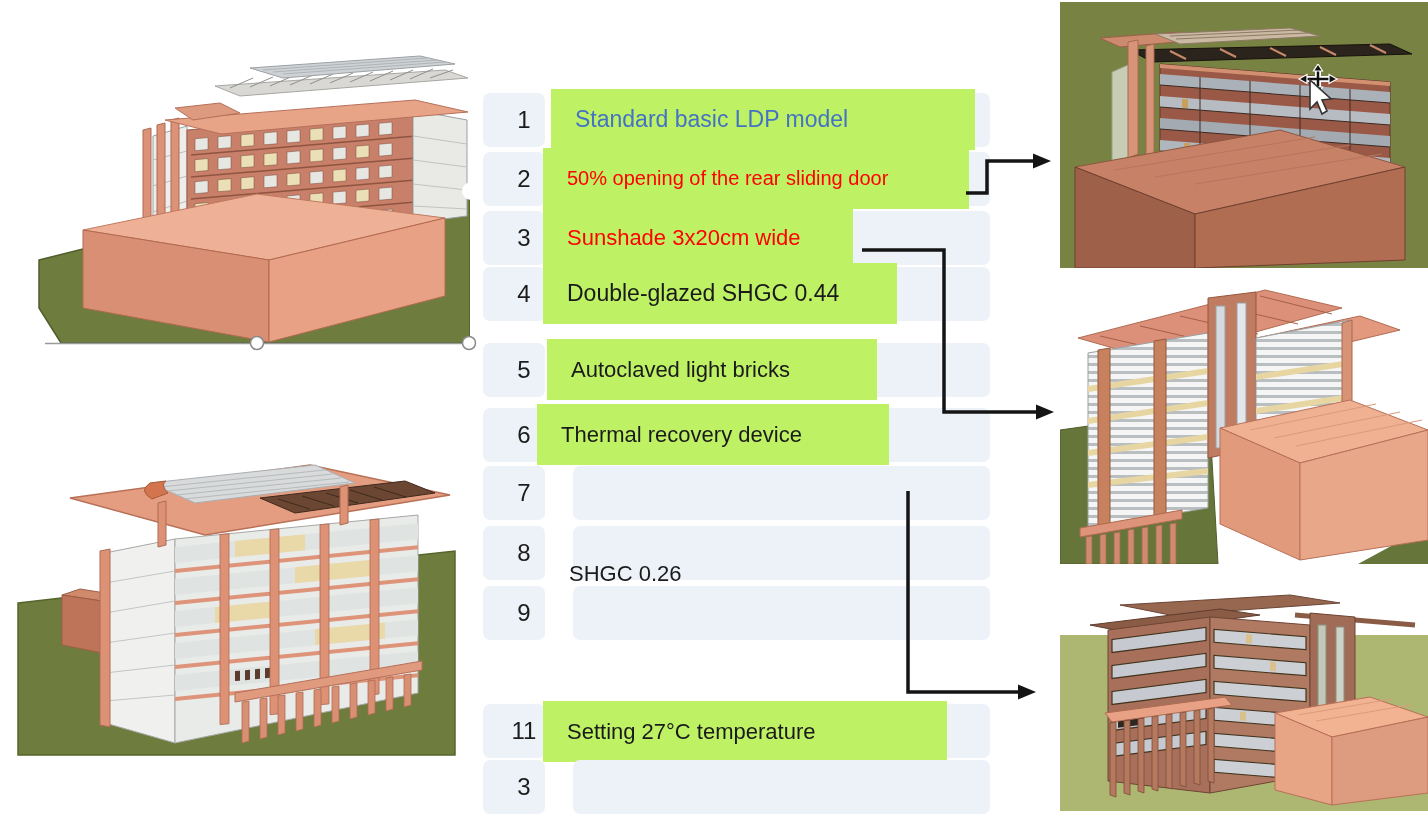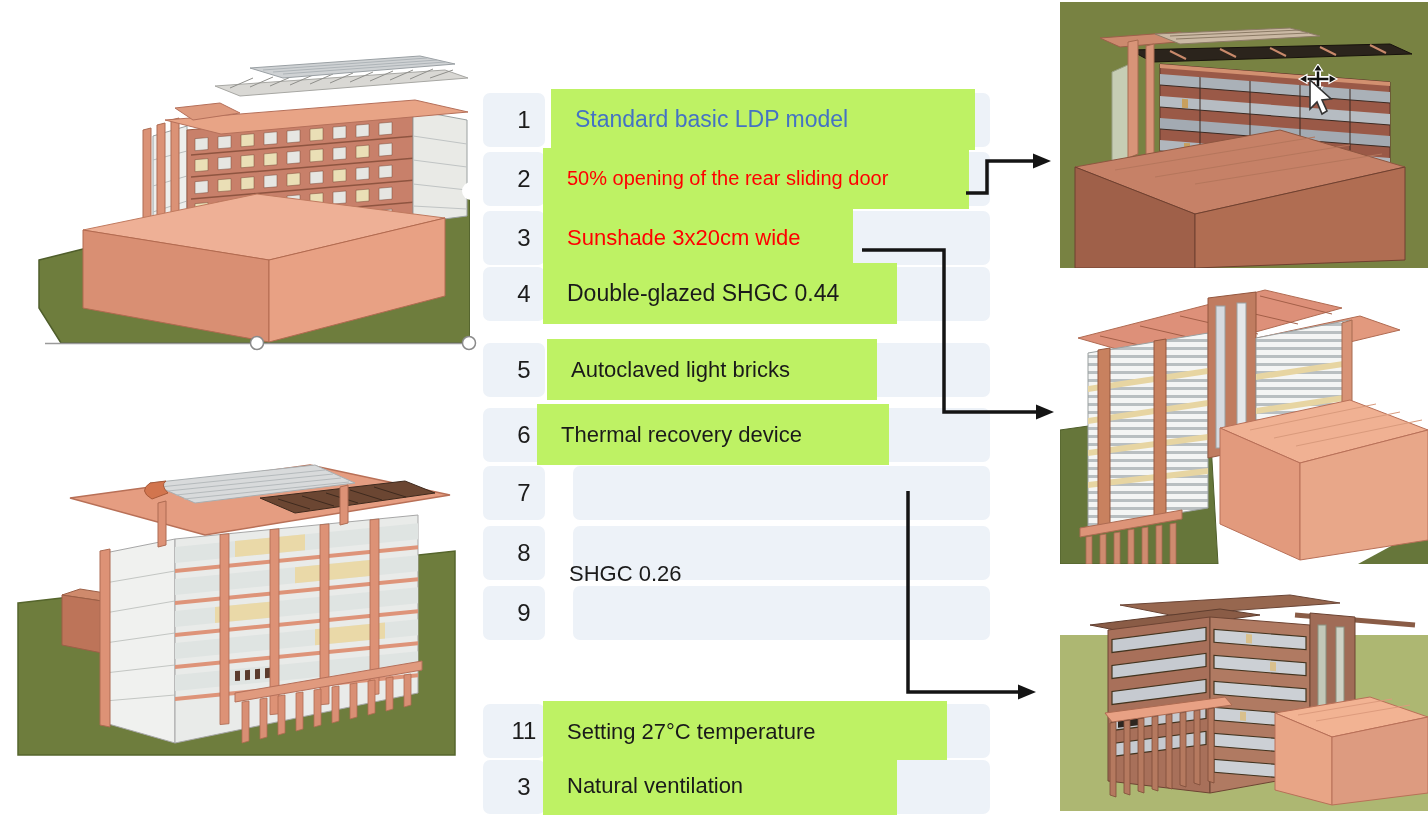--- a/index.html
+++ b/index.html
@@ -310,23 +310,20 @@
     <div class="band content-band"></div>
     <div class="label-box">
         <span>Setting 27°C temperature</span>
       </div>
   </div>
   <div class="row r12">
     <div class="band num-cell">
         <span>3</span>
       </div>
     <div class="band content-band"></div>
-    <div class="label-box">
-        <span>Natural ventilation</span>
-      </div>
   </div>
 
   <svg class="img-abs" style="left:1060px;top:2px" width="368" height="266" viewBox="0 0 368 266">
     <rect x="0" y="0" width="368" height="266" fill="#788242"></rect>
     <polygon points="40,36 120,30 140,38 60,45" fill="#cc8a6e" stroke="#9c604a"></polygon>
     <polygon points="95,32 230,26 260,34 120,42" fill="#cbb9a4" stroke="#8c7b66"></polygon>
     <g stroke="#8c7b66">
         <line x1="110" y1="34" x2="240" y2="28"></line>
         <line x1="116" y1="37" x2="248" y2="31"></line>
       </g>

